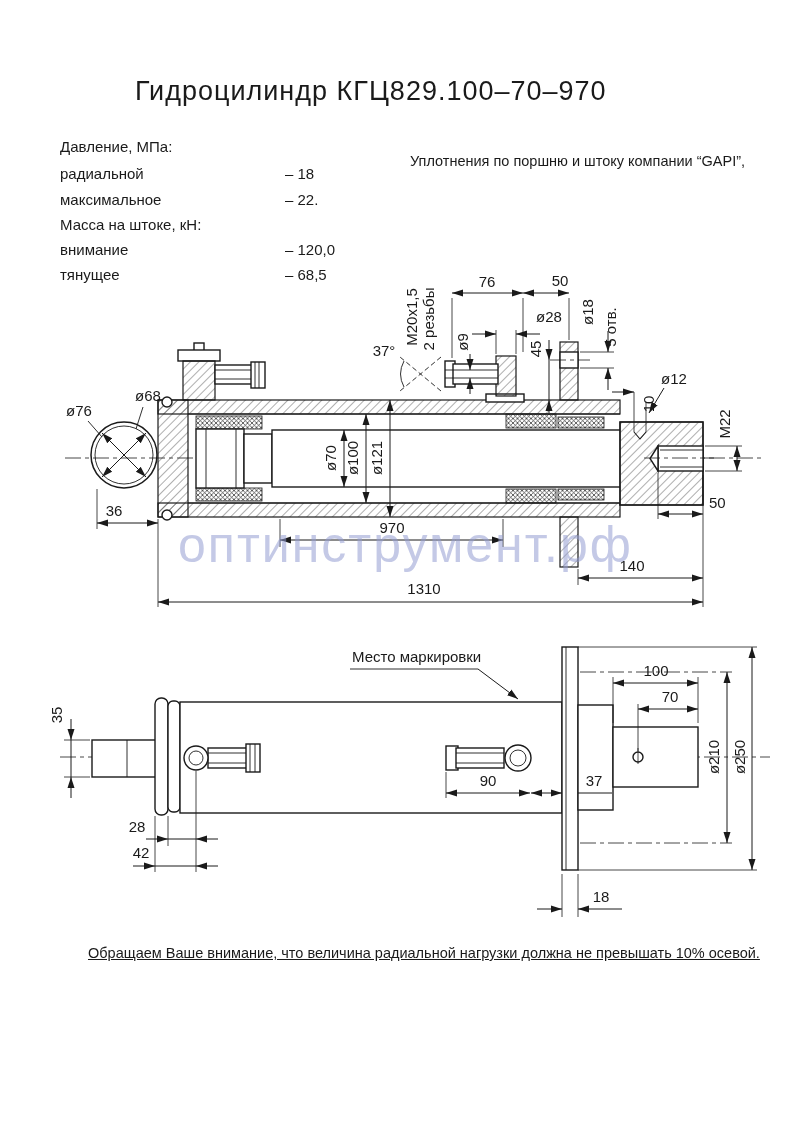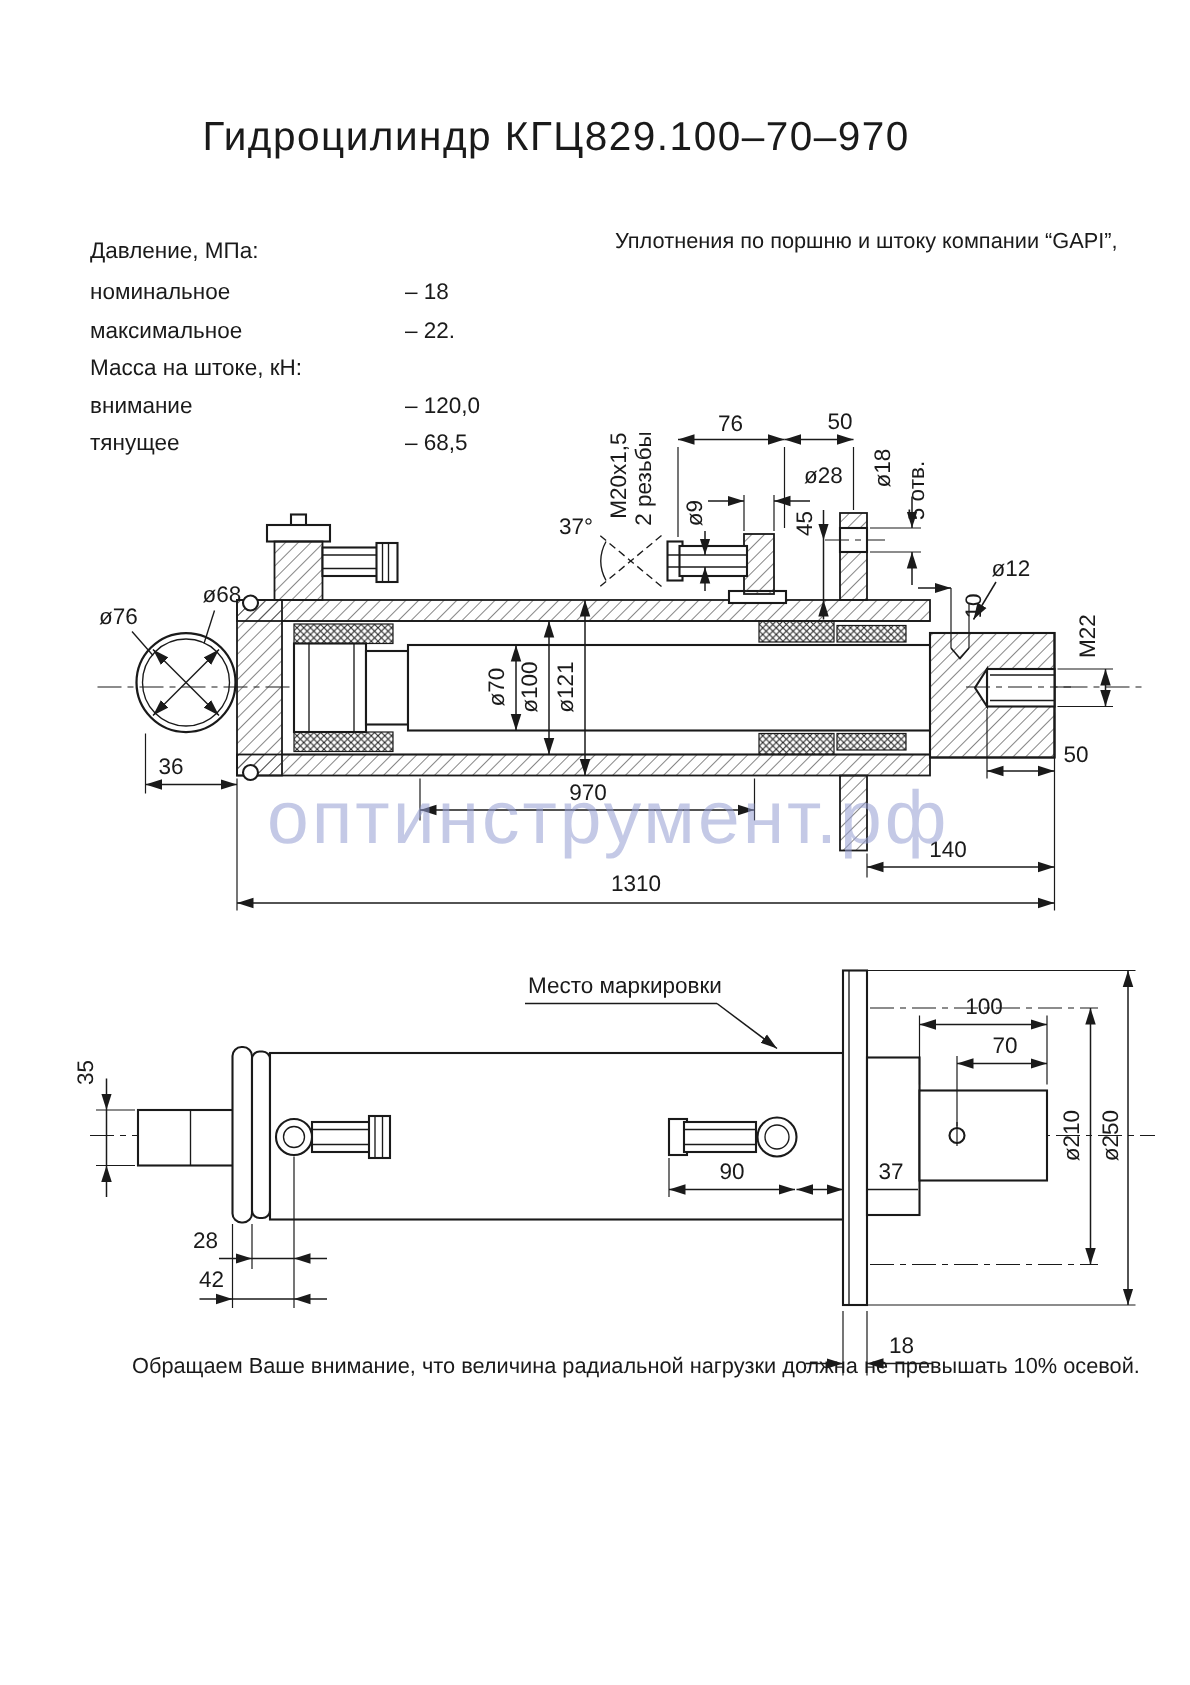--- a/index.html
+++ b/index.html
@@ -1,23 +1,23 @@
 <!DOCTYPE html>
 <html><head>
 <meta charset="utf-8">
 <style>
   html,body{margin:0;padding:0;background:#fff;}
   #sheet{position:relative;width:793px;height:1123px;background:#fff;overflow:hidden;
          font-family:"Liberation Sans",sans-serif;color:#1a1a1a;}
   #title{position:absolute;left:135px;top:76px;font-size:27px;letter-spacing:1px;white-space:nowrap;}
-  .specrow{position:absolute;left:60px;width:300px;height:20px;font-size:15px;margin-top:21px;}
+  .specrow{position:absolute;left:60px;width:300px;height:20px;font-size:15px;}
   .specrow .lab{position:absolute;left:0;white-space:nowrap;}
-  .specrow .val{position:absolute;left:210px;white-space:nowrap;}
+  .specrow .val{position:absolute;left:225px;white-space:nowrap;}
   #notes{position:absolute;left:410px;top:148px;font-size:14.5px;line-height:27px;white-space:nowrap;}
-  #footer{position:absolute;left:88px;top:903px;font-size:14.5px;white-space:nowrap;}
+  #footer{position:absolute;left:88px;top:945px;font-size:14.5px;white-space:nowrap;text-decoration:underline;}
   #wm{position:absolute;left:178px;top:516px;font-size:50px;letter-spacing:2px;
       color:rgba(148,156,210,0.55);white-space:nowrap;pointer-events:none;z-index:5;}
   svg{position:absolute;}
   .obj{stroke:#1a1a1a;stroke-width:1.5;fill:none}
   .objf{stroke:#1a1a1a;stroke-width:1.4;fill:#fff}
   .ln{stroke:#1a1a1a;stroke-width:1.1;fill:none}
   .thin{stroke:#1a1a1a;stroke-width:0.9;fill:none}
   .dsh{stroke:#1a1a1a;stroke-width:0.9;stroke-dasharray:5 3;fill:none}
   .hat{stroke:#1a1a1a;stroke-width:1.2;fill:url(#hatch)}
   .sealr{stroke:#1a1a1a;stroke-width:0.8;fill:url(#xhatch)}
@@ -32,21 +32,21 @@
 
 <div id="sheet">
 
   <div id="title">Гидроцилиндр КГЦ829.100–70–970</div>
 
   <div class="specrow" style="top:138px">
     <span class="lab">Давление, МПа:</span>
     <span class="val"></span>
   </div>
   <div class="specrow" style="top:165px">
-    <span class="lab">номинальное</span>
+    <span class="lab">радиальной</span>
     <span class="val">– 18</span>
   </div>
   <div class="specrow" style="top:191px">
     <span class="lab">максимальное</span>
     <span class="val">– 22.</span>
   </div>
   <div class="specrow" style="top:216px">
     <span class="lab">Масса на штоке, кН:</span>
     <span class="val"></span>
   </div>

